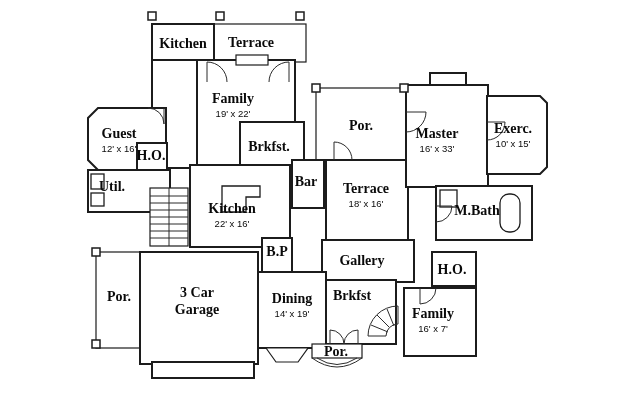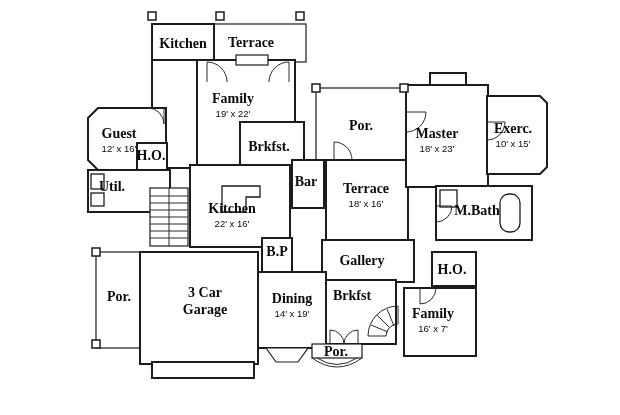--- a/index.html
+++ b/index.html
@@ -8,21 +8,21 @@
     font-family:"Liberation Sans",sans-serif;overflow:hidden;
   }
   .plan-svg{position:absolute;left:0;top:0;}
   .room{
     position:absolute;transform:translate(-50%,-50%);
     text-align:center;color:#0a0a0a;line-height:1.18;white-space:nowrap;z-index:5;
   }
   .room .rname{font-size:14px;font-weight:bold;font-family:Liberation Serif, serif;}
   .room .rdims{font-size:9.5px;font-weight:normal;}
   .room .rdims:empty{display:none;}
-  .room.wrap{white-space:normal;width:52px;margin-left:8px;}
+  .room.wrap{white-space:normal;width:52px;}
   
   .w2{fill:#ffffff;stroke:#1c1c1c;stroke-width:2;stroke-linejoin:miter;}
   .w1{fill:#ffffff;stroke:#1c1c1c;stroke-width:1.2;}
   .ln{fill:none;stroke:#1c1c1c;stroke-width:1.3;}
   .thin{fill:none;stroke:#2b2b2b;stroke-width:1;}
   .col{fill:#ffffff;stroke:#1c1c1c;stroke-width:1.5;}
 </style>
 </head>
 <body>
 
@@ -145,21 +145,21 @@
   <div class="room" style="left:269px;top:147px">
     <div class="rname">Brkfst.</div>
 
   </div>
   <div class="room" style="left:361px;top:126px">
     <div class="rname">Por.</div>
 
   </div>
   <div class="room" style="left:437px;top:140px">
     <div class="rname">Master</div>
-    <div class="rdims">18' x 23'</div>
+    <div class="rdims">16' x 33'</div>
   </div>
   <div class="room" style="left:513px;top:135px">
     <div class="rname">Exerc.</div>
     <div class="rdims">10' x 15'</div>
   </div>
   <div class="room" style="left:112px;top:187px">
     <div class="rname">Util.</div>
 
   </div>
   <div class="room" style="left:306px;top:182px">

